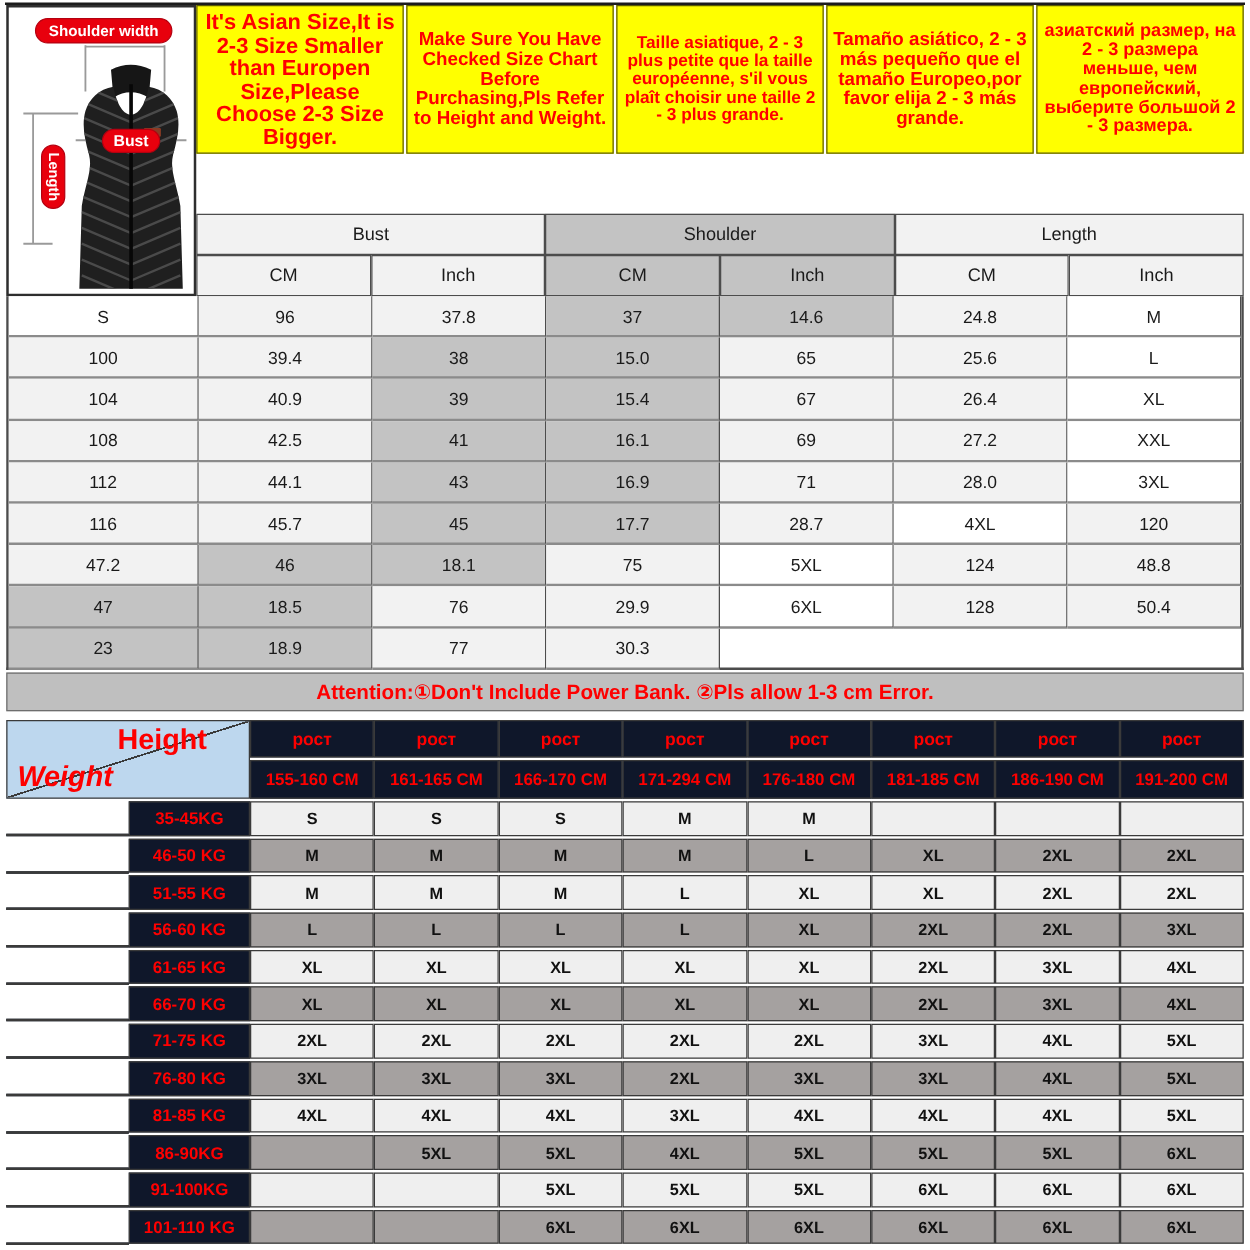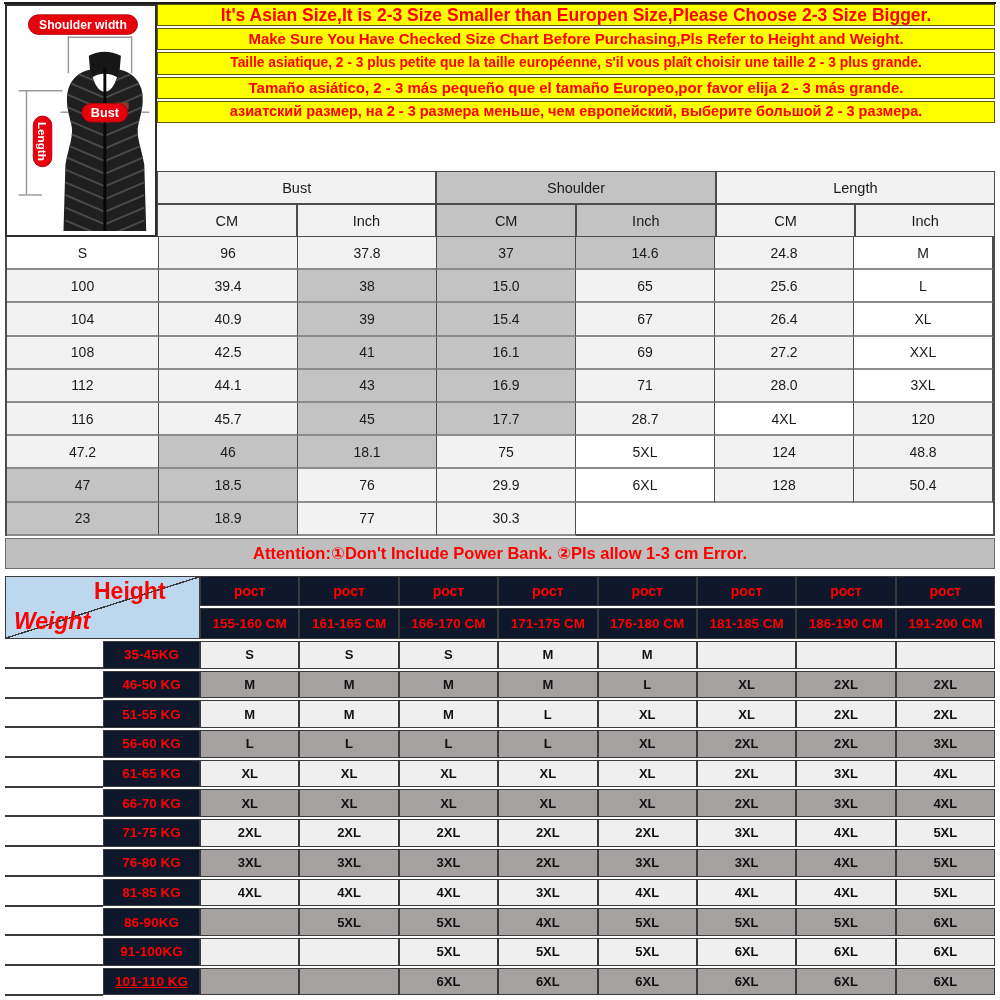--- a/index.html
+++ b/index.html
@@ -17,21 +17,21 @@
   
   .vest-panel {
     position: absolute; left: 5px; top: 4px; width: 152px; height: 233px;
     border: 2px solid #2e2e2e; background: #fff; overflow: hidden;
   }
   .vest-panel svg { display: block; }
 
   
   .banner {
     position: absolute; left: 157px; top: 4px; width: 838px; height: 119px;
-    display: flex; flex-direction: column; gap: 2px;
+    display: flex; flex-direction: row; gap: 2px;
   }
   .banner-line {
     flex: 1; background: #ffff00; border: 1px solid #5d5d00;
     color: #fe0000; font-weight: bold;
     display: flex; align-items: center; justify-content: center;
     text-align: center; padding: 0 4px; line-height: 1.05;
   }
   .banner-line.bl0 { font-size: 17.5px; }
   .banner-line.bl1 { font-size: 15px; }
   .banner-line.bl2 { font-size: 13.8px; }
@@ -246,21 +246,21 @@
       <span class="m-height">Height</span>
       <span class="m-weight">Weight</span>
     </div>
   <div class="m-cell m-blue m-rost" style="grid-area: 1 / 3;">рост</div>
       <div class="m-cell m-blue m-range" style="grid-area: 2 / 3;">155-160 CM</div>
       <div class="m-cell m-blue m-rost" style="grid-area: 1 / 4;">рост</div>
       <div class="m-cell m-blue m-range" style="grid-area: 2 / 4;">161-165 CM</div>
       <div class="m-cell m-blue m-rost" style="grid-area: 1 / 5;">рост</div>
       <div class="m-cell m-blue m-range" style="grid-area: 2 / 5;">166-170 CM</div>
       <div class="m-cell m-blue m-rost" style="grid-area: 1 / 6;">рост</div>
-      <div class="m-cell m-blue m-range" style="grid-area: 2 / 6;">171-175 CM</div>
+      <div class="m-cell m-blue m-range" style="grid-area: 2 / 6;">171-294 CM</div>
       <div class="m-cell m-blue m-rost" style="grid-area: 1 / 7;">рост</div>
       <div class="m-cell m-blue m-range" style="grid-area: 2 / 7;">176-180 CM</div>
       <div class="m-cell m-blue m-rost" style="grid-area: 1 / 8;">рост</div>
       <div class="m-cell m-blue m-range" style="grid-area: 2 / 8;">181-185 CM</div>
       <div class="m-cell m-blue m-rost" style="grid-area: 1 / 9;">рост</div>
       <div class="m-cell m-blue m-range" style="grid-area: 2 / 9;">186-190 CM</div>
       <div class="m-cell m-blue m-rost" style="grid-area: 1 / 10;">рост</div>
       <div class="m-cell m-blue m-range" style="grid-area: 2 / 10;">191-200 CM</div>
       <div class="m-cell m-blue m-ves" style="grid-area: 3 / 1;">вес</div>
       <div class="m-cell m-blue m-wrange" style="grid-area: 3 / 2;">35-45KG</div>
@@ -366,21 +366,21 @@
       <div class="m-cell m-blue m-wrange" style="grid-area: 13 / 2;">91-100KG</div>
       <div class="m-cell m-size lite" style="grid-area: 13 / 3;"></div>
       <div class="m-cell m-size lite" style="grid-area: 13 / 4;"></div>
       <div class="m-cell m-size lite" style="grid-area: 13 / 5;">5XL</div>
       <div class="m-cell m-size lite" style="grid-area: 13 / 6;">5XL</div>
       <div class="m-cell m-size lite" style="grid-area: 13 / 7;">5XL</div>
       <div class="m-cell m-size lite" style="grid-area: 13 / 8;">6XL</div>
       <div class="m-cell m-size lite" style="grid-area: 13 / 9;">6XL</div>
       <div class="m-cell m-size lite" style="grid-area: 13 / 10;">6XL</div>
       <div class="m-cell m-blue m-ves" style="grid-area: 14 / 1;">вес</div>
-      <div class="m-cell m-blue m-wrange" style="grid-area: 14 / 2; text-decoration: underline;">101-110 KG</div>
+      <div class="m-cell m-blue m-wrange" style="grid-area: 14 / 2;">101-110 KG</div>
       <div class="m-cell m-size dark" style="grid-area: 14 / 3;"></div>
       <div class="m-cell m-size dark" style="grid-area: 14 / 4;"></div>
       <div class="m-cell m-size dark" style="grid-area: 14 / 5;">6XL</div>
       <div class="m-cell m-size dark" style="grid-area: 14 / 6;">6XL</div>
       <div class="m-cell m-size dark" style="grid-area: 14 / 7;">6XL</div>
       <div class="m-cell m-size dark" style="grid-area: 14 / 8;">6XL</div>
       <div class="m-cell m-size dark" style="grid-area: 14 / 9;">6XL</div>
       <div class="m-cell m-size dark" style="grid-area: 14 / 10;">6XL</div>
     </div>
 </div>

